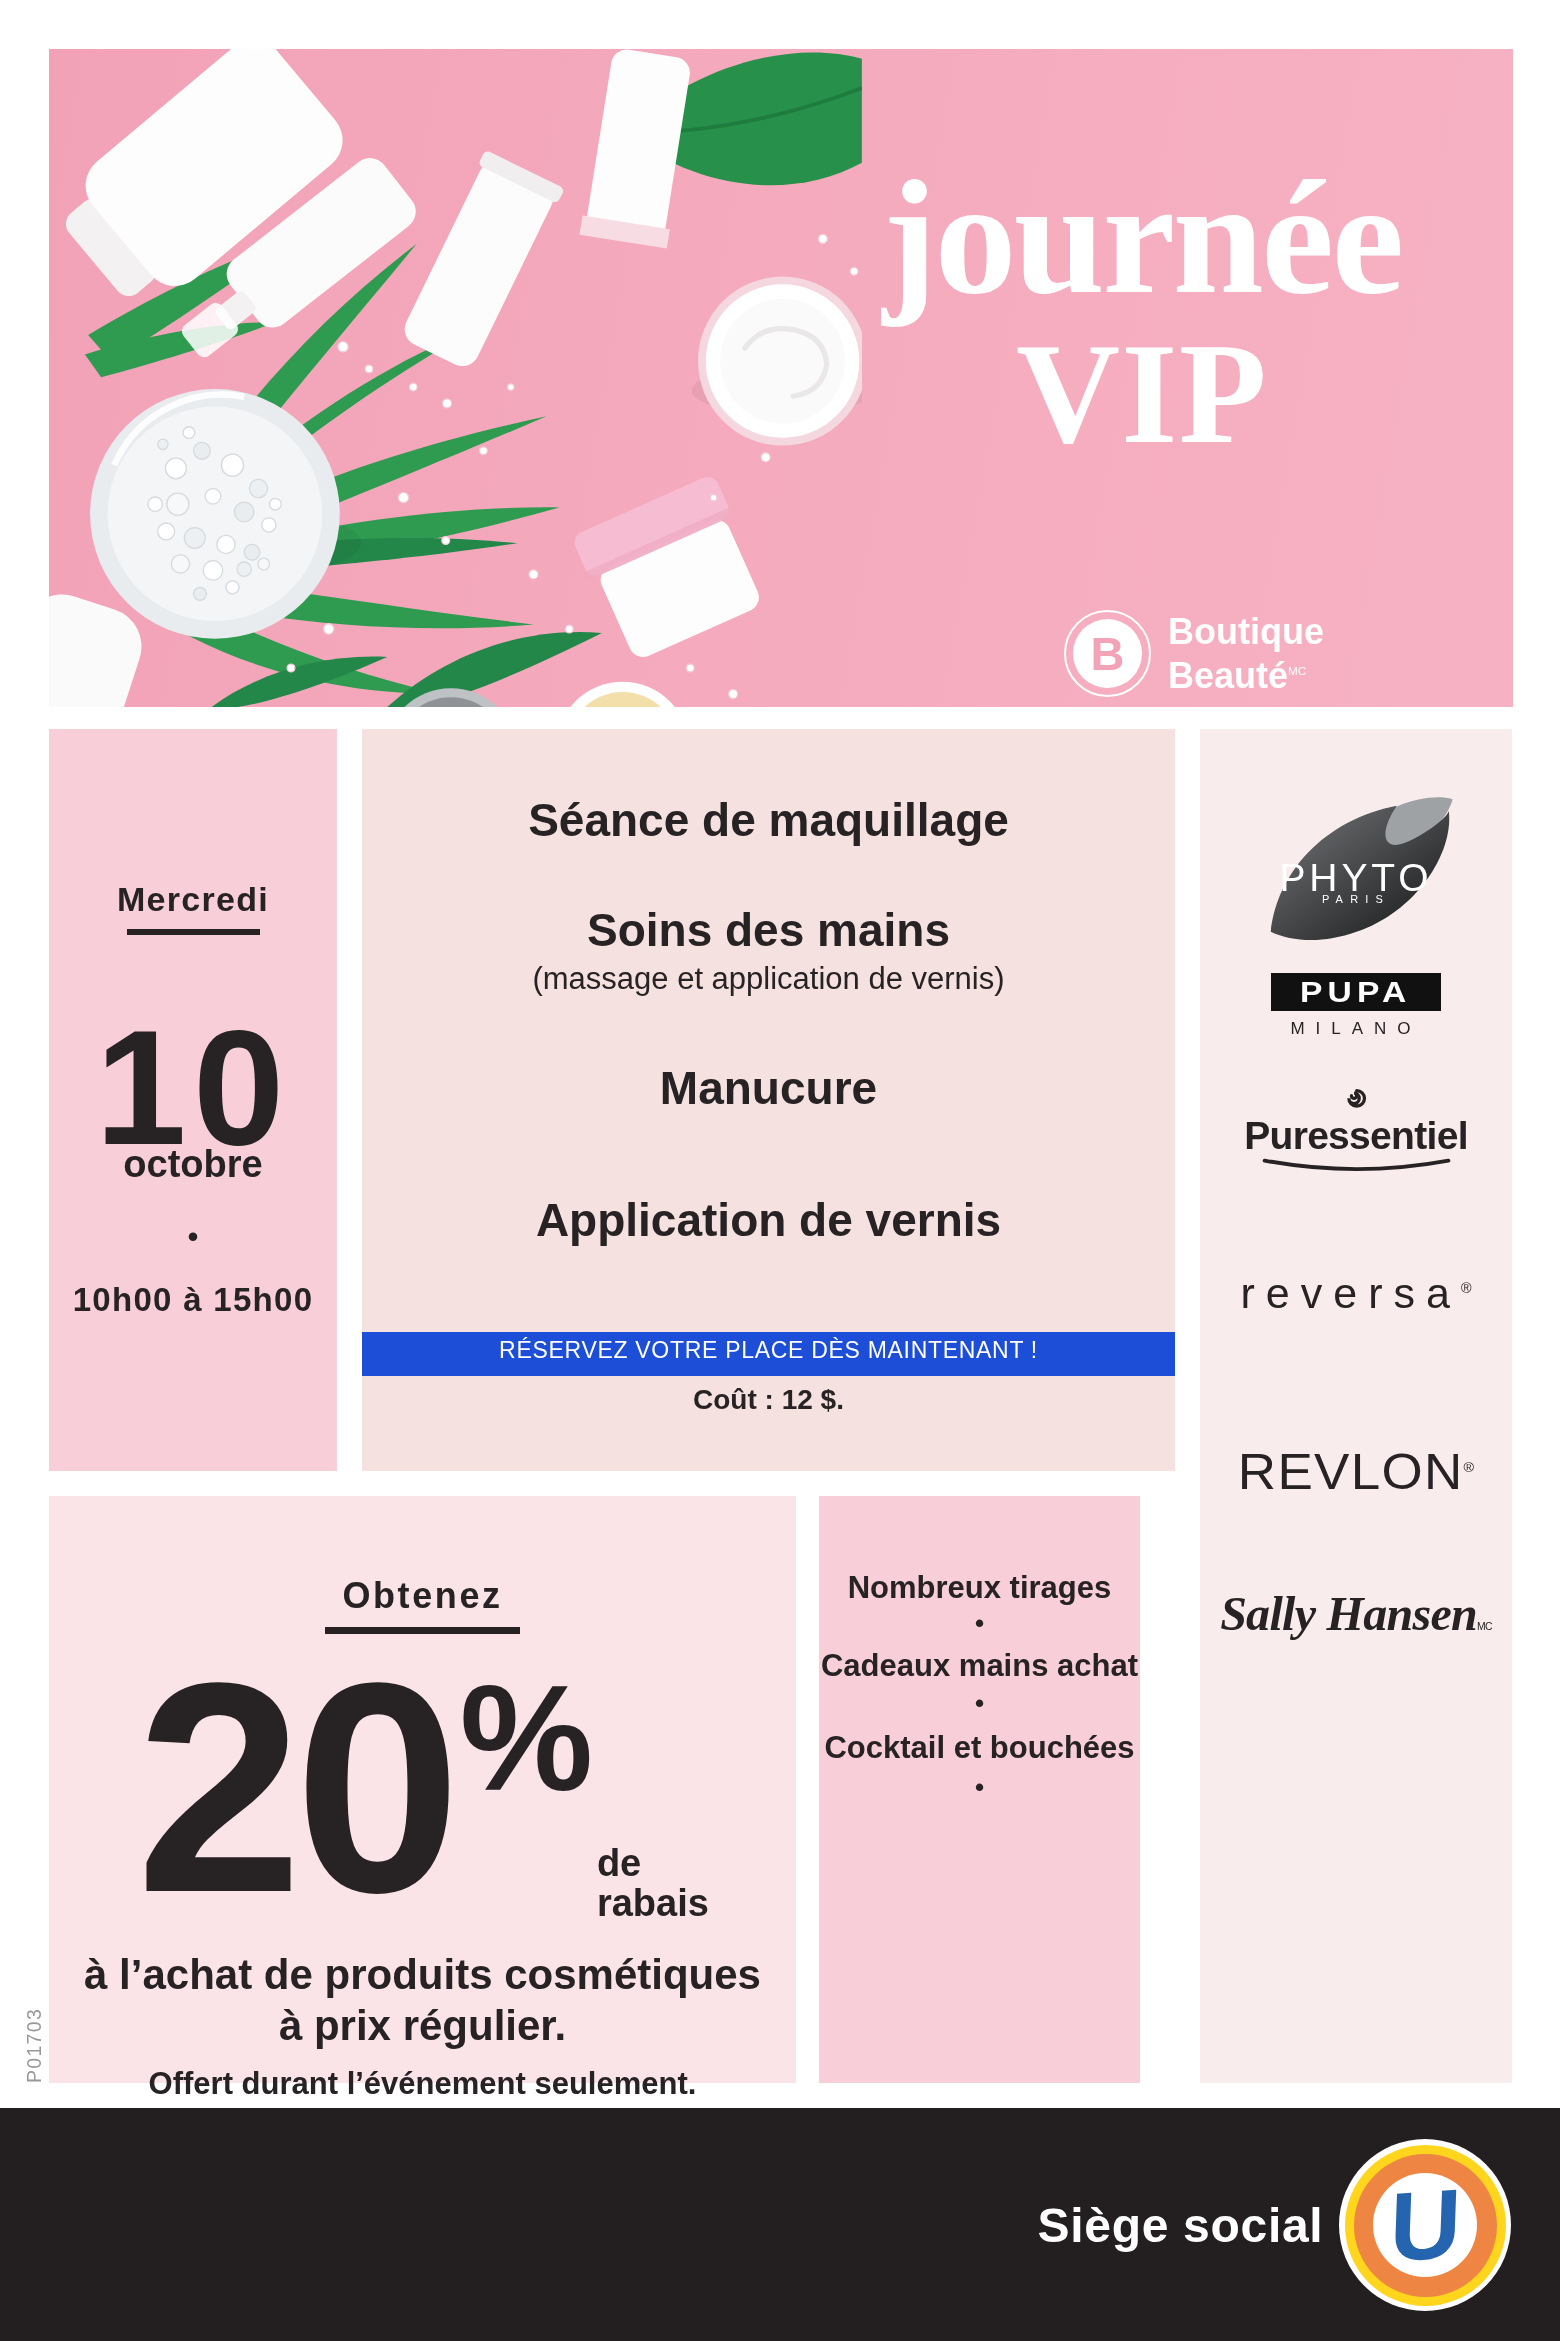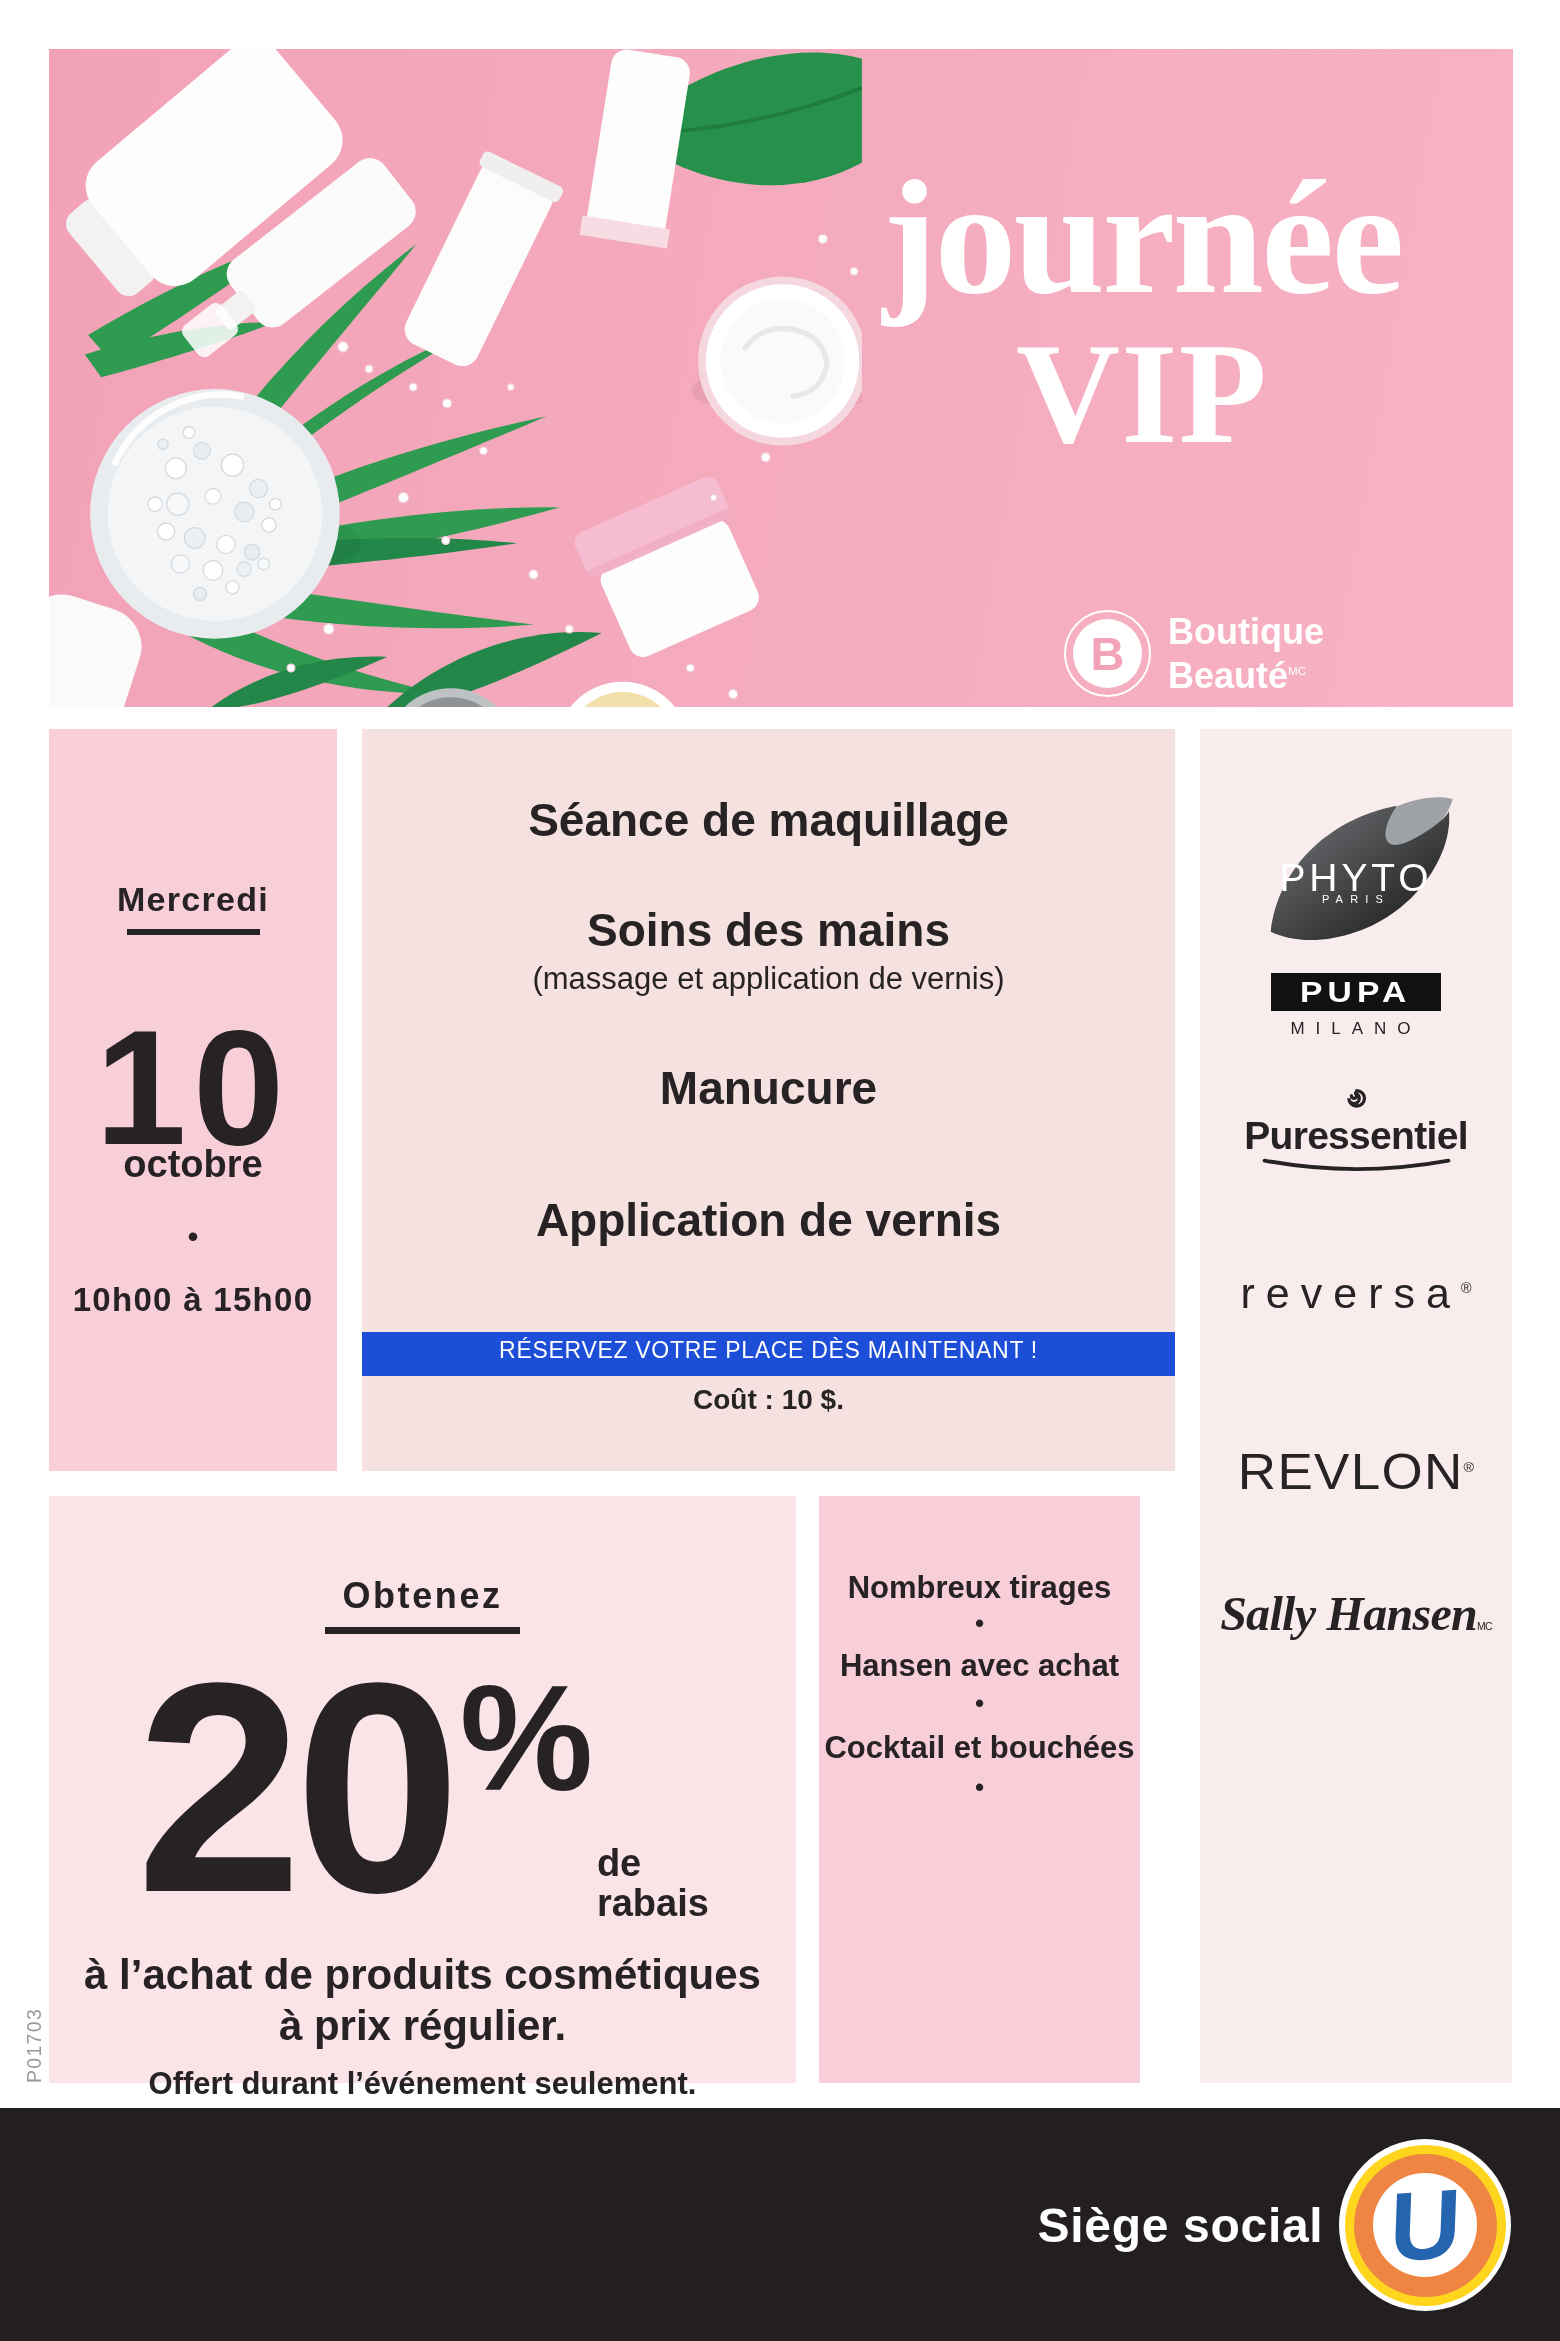--- a/index.html
+++ b/index.html
@@ -270,21 +270,21 @@
     <div class="d-hours">10h00 à 15h00</div>
   </div>
 
   <div class="panel panel-services pink-soft">
     <div class="sv sv1">Séance de maquillage</div>
     <div class="sv sv2">Soins des mains</div>
     <div class="sv-note">(massage et application de vernis)</div>
     <div class="sv sv3">Manucure</div>
     <div class="sv sv4">Application de vernis</div>
     <div class="reserve-banner">RÉSERVEZ VOTRE PLACE DÈS MAINTENANT !</div>
-    <div class="sv-cost">Coût : 10 $.</div>
+    <div class="sv-cost">Coût : 12 $.</div>
   </div>
 
   <div class="panel panel-brands pink-brands">
     <div class="brand brand-phyto">
       <div class="phyto-wrap">
         <svg width="195" height="156" viewBox="0 0 300 240">
           <path d="M148,62 C198,14 262,-2 298,8 C288,44 246,84 196,98 C176,104 158,88 148,62 Z" fill="#9FA2A5"></path>
           <path d="M18,212 C28,120 100,40 212,18 C182,62 192,92 232,72 C268,54 290,34 292,26 C300,92 240,182 150,212 C100,230 52,228 18,212 Z" fill="url(#phg)"></path>
         </svg>
         <div class="phyto-name">PHYTO</div>
@@ -336,21 +336,21 @@
     <div class="o-desc">
       <div>à l’achat de produits cosmétiques</div>
       <div>à prix régulier.</div>
     </div>
     <div class="o-note">Offert durant l’événement seulement.</div>
   </div>
 
   <div class="panel panel-perks pink-med">
     <div class="p-item p1">Nombreux tirages</div>
     <div class="p-b pb1">•</div>
-    <div class="p-item p2">Hansen avec achat</div>
+    <div class="p-item p2">Cadeaux mains achat</div>
     <div class="p-b pb2">•</div>
     <div class="p-item p3">Cocktail et bouchées</div>
     <div class="p-b pb3">•</div>
   </div>
 
   <div class="footer">
     <div class="f-label">Siège social</div>
     <div class="u-logo">
       <div class="u-r1">
           <div class="u-r2">

